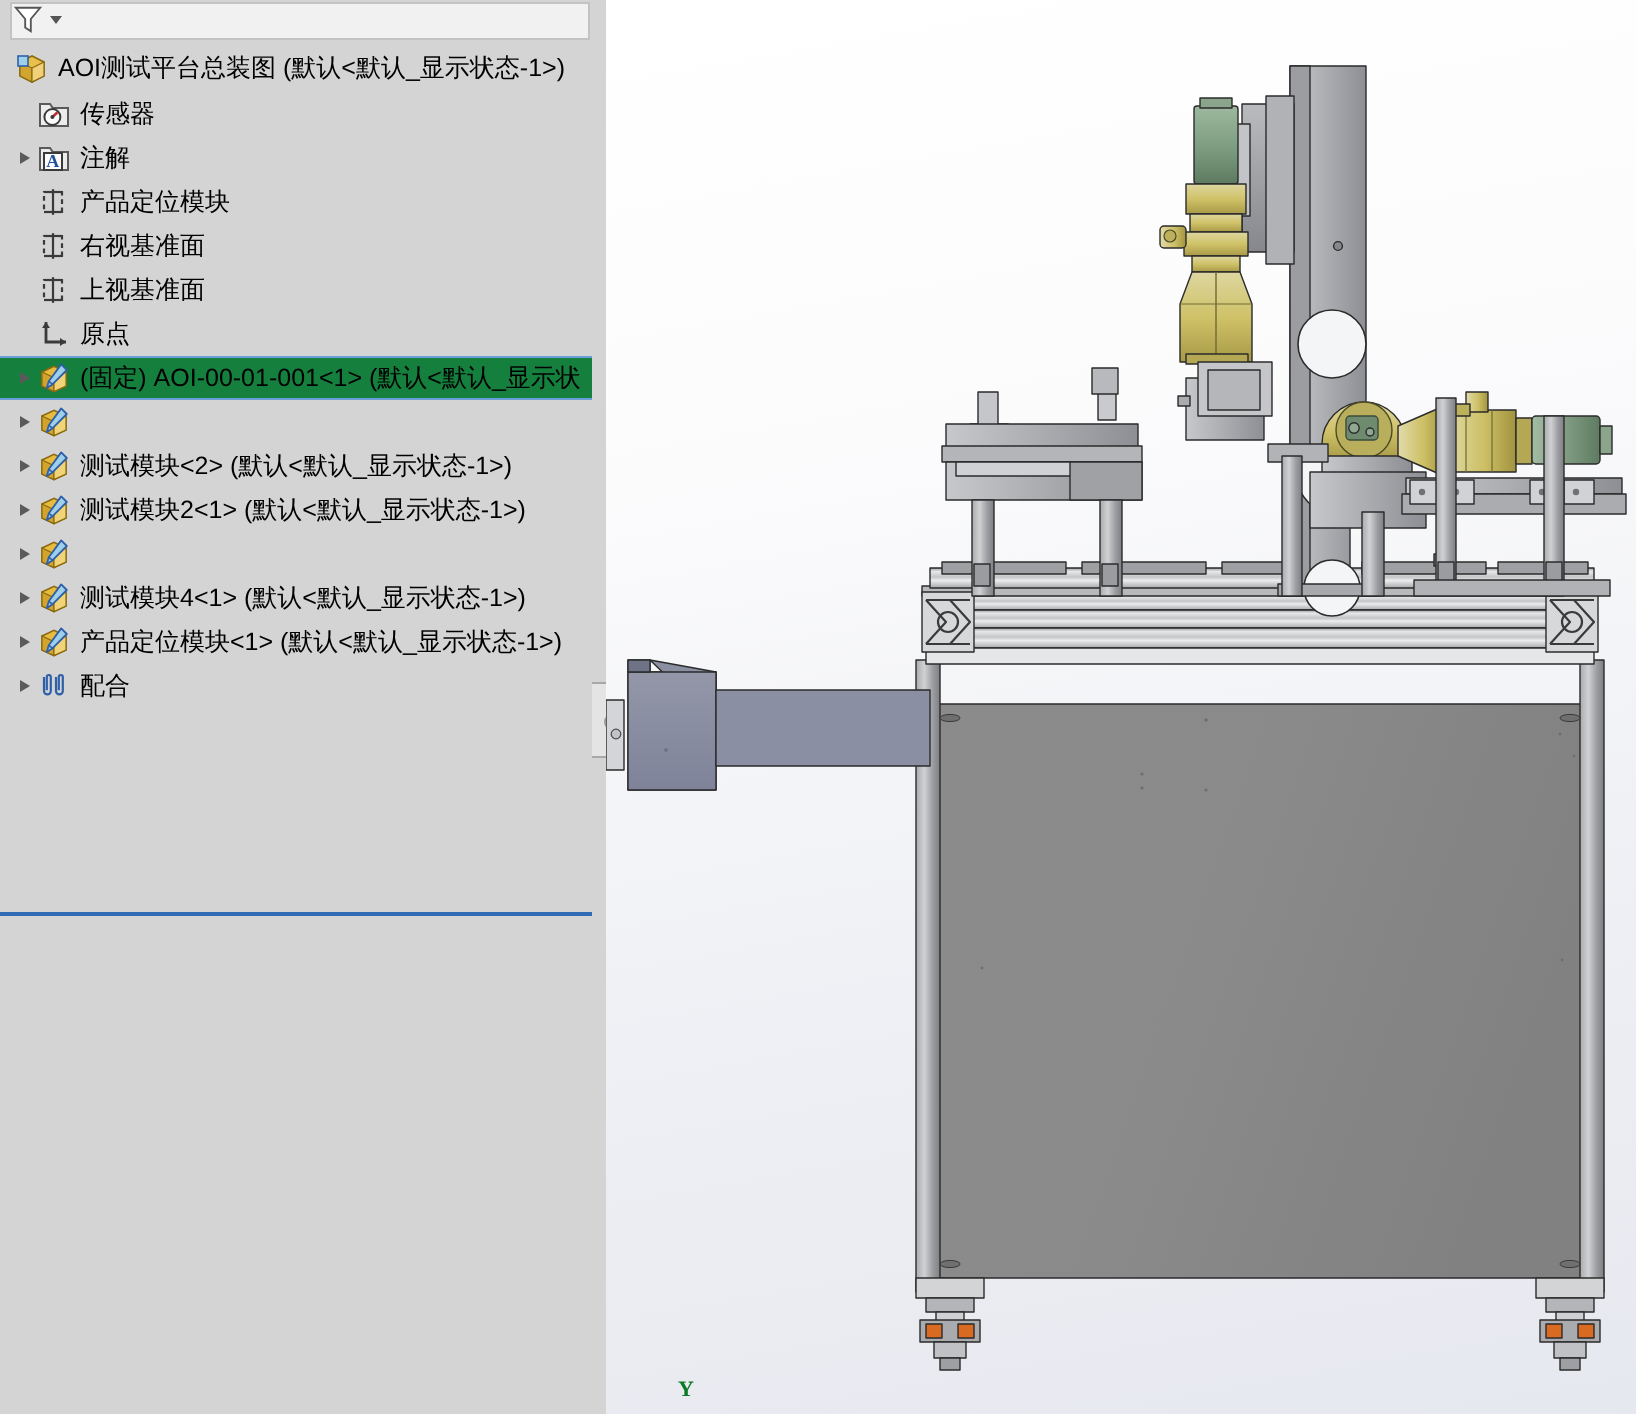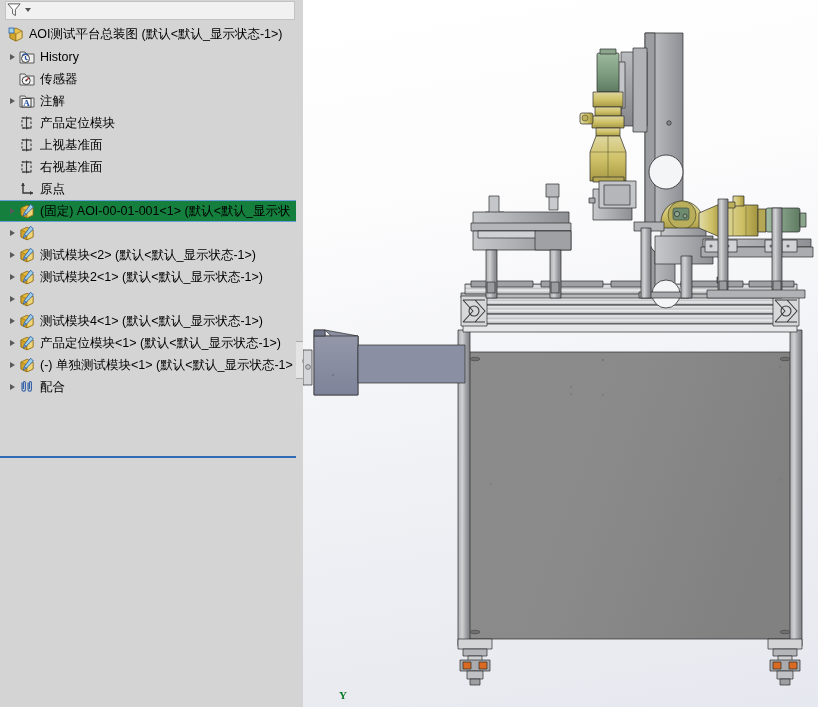--- a/index.html
+++ b/index.html
@@ -123,30 +123,20 @@
             <polygon points="3,6 9,9 9,16 3,13" fill="#d2a62e" stroke="#8a6a10" stroke-width=".6"></polygon>
             <polygon points="9,9 15,6 15,13 9,16" fill="#f0d17a" stroke="#8a6a10" stroke-width=".6"></polygon>
             <rect x="2" y="3" width="5" height="5" fill="#9fd0ea" stroke="#2f5fa8" stroke-width=".8"></rect>
           </svg>
         </span>
         <span class="lbl">AOI测试平台总装图  (默认&lt;默认_显示状态-1&gt;)</span>
       </div>
 
       <div id="tree-rows">
           <div class="row">
-            <span class="arrow has"></span>
-            <span class="ico"><svg width="18" height="18" viewBox="0 0 18 18">
-                <path d="M2,4 h5 l1.4,2 H16 v9 H2 Z" fill="#ececec" stroke="#5a5a5a" stroke-width="1"></path>
-                <circle cx="7.5" cy="10.5" r="4" fill="#f6f6f6" stroke="#3a3a3a" stroke-width="1"></circle>
-                <path d="M7.5,8 v2.8 l2,1.2" fill="none" stroke="#1f4f9e" stroke-width="1.2"></path>
-                <path d="M4.2,7.6 a4.2,4.2 0 0 1 5.6,-0.9" fill="none" stroke="#1f4f9e" stroke-width="1.1"></path>
-              </svg></span>
-            <span class="lbl">History</span>
-          </div>
-          <div class="row">
             <span class="arrow"></span>
             <span class="ico"><svg width="18" height="18" viewBox="0 0 18 18">
                 <path d="M2,4 h5 l1.4,2 H16 v9 H2 Z" fill="#ececec" stroke="#5a5a5a" stroke-width="1"></path>
                 <circle cx="8.2" cy="10.5" r="4" fill="#fafafa" stroke="#3a3a3a" stroke-width="1"></circle>
                 <path d="M8.2,10.5 l2.6,-2.4" stroke="#c03030" stroke-width="1.3" fill="none"></path>
                 <circle cx="8.2" cy="10.5" r="1" fill="#3a3a3a"></circle>
               </svg></span>
             <span class="lbl">传感器</span>
           </div>
           <div class="row">
@@ -169,31 +159,31 @@
             <span class="lbl">产品定位模块</span>
           </div>
           <div class="row">
             <span class="arrow"></span>
             <span class="ico"><svg width="18" height="18" viewBox="0 0 18 18">
                 <path d="M4,4 L13,4 L13,14 L4,14 Z" fill="none" stroke="#3a3a3a" stroke-width="1.1" stroke-dasharray="2.4 1.8"></path>
                 <line x1="8.5" y1="2.6" x2="8.5" y2="15.4" stroke="#3a3a3a" stroke-width="1.1"></line>
                 <line x1="4" y1="4" x2="13" y2="4" stroke="#3a3a3a" stroke-width="1.1"></line>
                 <line x1="4" y1="14" x2="13" y2="14" stroke="#3a3a3a" stroke-width="1.1"></line>
               </svg></span>
-            <span class="lbl">上视基准面</span>
+            <span class="lbl">右视基准面</span>
           </div>
           <div class="row">
             <span class="arrow"></span>
             <span class="ico"><svg width="18" height="18" viewBox="0 0 18 18">
                 <path d="M4,4 L13,4 L13,14 L4,14 Z" fill="none" stroke="#3a3a3a" stroke-width="1.1" stroke-dasharray="2.4 1.8"></path>
                 <line x1="8.5" y1="2.6" x2="8.5" y2="15.4" stroke="#3a3a3a" stroke-width="1.1"></line>
                 <line x1="4" y1="4" x2="13" y2="4" stroke="#3a3a3a" stroke-width="1.1"></line>
                 <line x1="4" y1="14" x2="13" y2="14" stroke="#3a3a3a" stroke-width="1.1"></line>
               </svg></span>
-            <span class="lbl">右视基准面</span>
+            <span class="lbl">上视基准面</span>
           </div>
           <div class="row">
             <span class="arrow"></span>
             <span class="ico"><svg width="18" height="18" viewBox="0 0 18 18">
                 <path d="M5,3 L5,13 L15,13" fill="none" stroke="#3a3a3a" stroke-width="1.4"></path>
                 <path d="M5,3 l-2,3 h4 Z" fill="#3a3a3a"></path>
                 <path d="M15,13 l-3,-2 v4 Z" fill="#3a3a3a"></path>
               </svg></span>
             <span class="lbl">原点</span>
           </div>
@@ -264,31 +254,20 @@
           <div class="row">
             <span class="arrow has"></span>
             <span class="ico"><svg width="18" height="18" viewBox="0 0 18 18">
                 <polygon points="3,6 9,3.2 15,6 15,13 9,15.8 3,13" fill="#e8bb3c" stroke="#8a6a10" stroke-width=".8"></polygon>
                 <polygon points="3,6 9,8.8 9,15.8 3,13" fill="#d3a42c" stroke="#8a6a10" stroke-width=".6"></polygon>
                 <polygon points="9,8.8 15,6 15,13 9,15.8" fill="#f2d478" stroke="#8a6a10" stroke-width=".6"></polygon>
                 <path d="M12.6,2.2 L15.4,5.0 L8.2,12.2 L5.4,14.0 L6.4,10.6 Z" fill="#9fd0ea" stroke="#2f5fa8" stroke-width=".9" stroke-linejoin="round"></path>
                 <path d="M6.4,10.6 L8.2,12.2" stroke="#2f5fa8" stroke-width=".8"></path>
               </svg></span>
             <span class="lbl">产品定位模块&lt;1&gt;  (默认&lt;默认_显示状态-1&gt;)</span>
-          </div>
-          <div class="row">
-            <span class="arrow has"></span>
-            <span class="ico"><svg width="18" height="18" viewBox="0 0 18 18">
-                <polygon points="3,6 9,3.2 15,6 15,13 9,15.8 3,13" fill="#e8bb3c" stroke="#8a6a10" stroke-width=".8"></polygon>
-                <polygon points="3,6 9,8.8 9,15.8 3,13" fill="#d3a42c" stroke="#8a6a10" stroke-width=".6"></polygon>
-                <polygon points="9,8.8 15,6 15,13 9,15.8" fill="#f2d478" stroke="#8a6a10" stroke-width=".6"></polygon>
-                <path d="M12.6,2.2 L15.4,5.0 L8.2,12.2 L5.4,14.0 L6.4,10.6 Z" fill="#9fd0ea" stroke="#2f5fa8" stroke-width=".9" stroke-linejoin="round"></path>
-                <path d="M6.4,10.6 L8.2,12.2" stroke="#2f5fa8" stroke-width=".8"></path>
-              </svg></span>
-            <span class="lbl">(-) 单独测试模块&lt;1&gt;  (默认&lt;默认_显示状态-1&gt;</span>
           </div>
           <div class="row">
             <span class="arrow has"></span>
             <span class="ico"><svg width="18" height="18" viewBox="0 0 18 18">
                 <path d="M4,4.5 v7 a1.7,1.7 0 0 0 3.4,0 v-7 a1,1 0 0 0 -2,0 v6.6" fill="none" stroke="#2f5fa8" stroke-width="1.1"></path>
                 <path d="M10,4.5 v7 a1.7,1.7 0 0 0 3.4,0 v-7 a1,1 0 0 0 -2,0 v6.6" fill="none" stroke="#2f5fa8" stroke-width="1.1"></path>
               </svg></span>
             <span class="lbl">配合</span>
           </div>
         </div>

